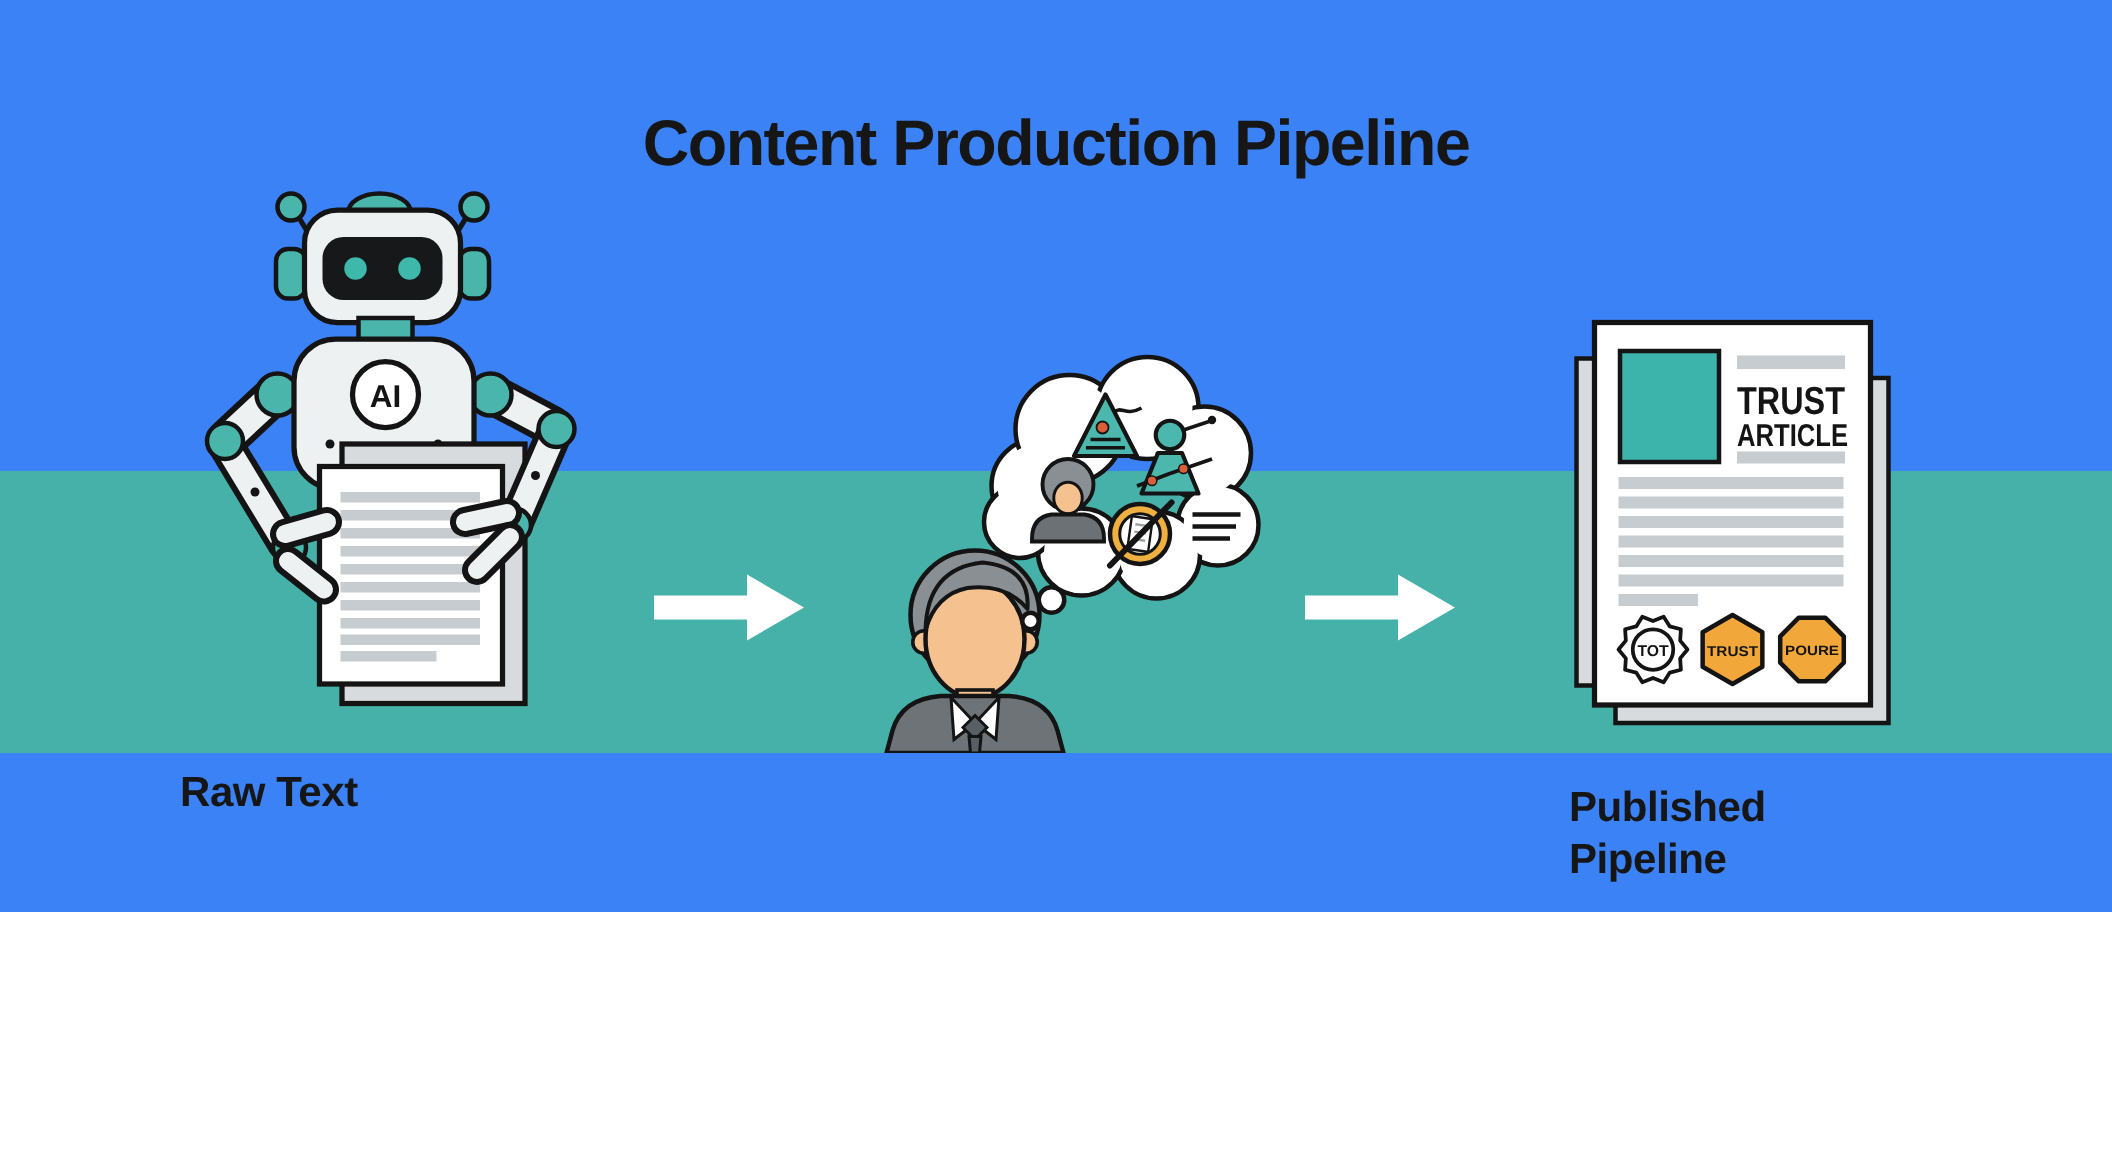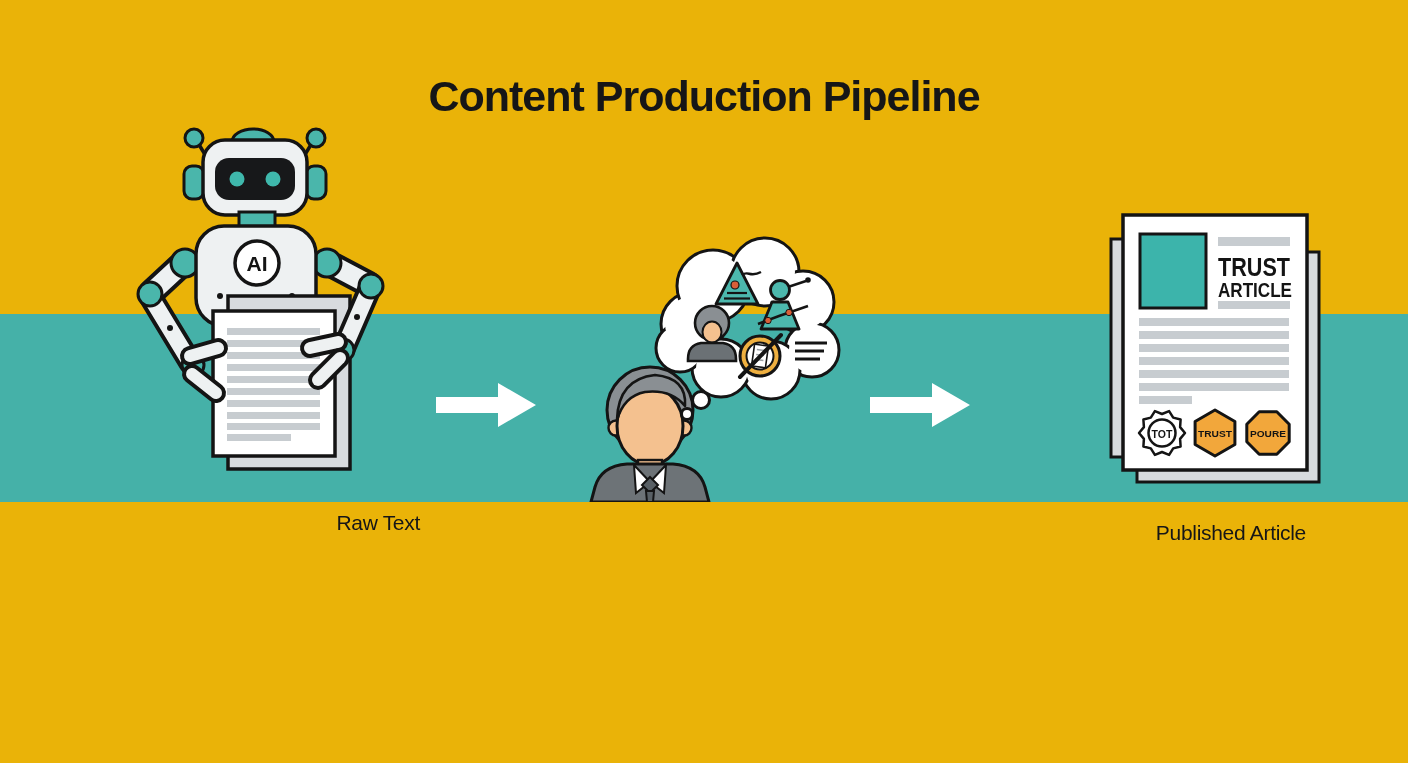--- a/index.html
+++ b/index.html
@@ -1,22 +1,22 @@
 <!DOCTYPE html>
 <html><head>
 <meta charset="utf-8">
 <style>
   html,body{margin:0;padding:0;background:#ffffff;}
-  .canvas{position:relative;width:1408px;height:763px;background:#eab308;overflow:hidden;
+  .canvas{position:relative;width:1408px;height:608px;background:#3b82f6;overflow:hidden;
           font-family:"Liberation Sans",sans-serif;}
   .band{position:absolute;left:0;top:314px;width:1408px;height:188px;background:#45b1a8;}
   .title{position:absolute;left:0;top:72px;width:100%;margin:0;text-align:center;
          font-size:43px;font-weight:700;letter-spacing:-1px;color:#161617;}
   .stage{position:absolute;}
-  .stage-label{position:absolute;text-align:right;font-size:21px;font-weight:400;
+  .stage-label{position:absolute;text-align:left;font-size:28px;font-weight:700;
                letter-spacing:-0.3px;color:#161617;line-height:1.25;}
   .abs{position:absolute;display:block;}
   svg text{font-family:"Liberation Sans",sans-serif;}
 </style>
 </head>
 <body>
 
 <div class="canvas">
 
   <div class="band"></div>
@@ -186,21 +186,21 @@
           </g>
         </g>
       </g>
     </svg>
   </div>
 
   <svg class="abs" style="left:866px;top:380px" width="110" height="50" viewBox="0 0 110 50">
     <polygon points="4,17 66,17 66,3 104,25 66,47 66,33 4,33" fill="#ffffff"></polygon>
   </svg>
 
-  <div class="stage" style="left:1092px;top:200px;width:240px;height:400px">
+  <div class="stage" style="left:1032px;top:200px;width:240px;height:400px">
     <svg class="abs" style="left:0;top:0" width="240" height="290" viewBox="0 0 240 290">
       <g stroke="#141414" fill="none">
         <rect x="19" y="39" width="130" height="218" fill="#d8dbde" stroke-width="3"></rect>
         <rect x="45" y="52" width="182" height="230" fill="#d8dbde" stroke-width="3"></rect>
         <rect x="31" y="15" width="184" height="255" fill="#ffffff" stroke-width="3.5"></rect>
         <rect x="48" y="34" width="66" height="74" fill="#3cb4ab" stroke-width="3"></rect>
         <g fill="#c7ccd0" stroke="none">
           <rect x="126" y="37" width="72" height="9"></rect>
           <rect x="126" y="101" width="72" height="8"></rect>
           <rect x="47" y="118" width="150" height="8"></rect>
@@ -222,16 +222,16 @@
         <g>
           <polygon points="123,210 142.9,221.5 142.9,244.5 123,256 103.1,244.5 103.1,221.5" fill="#f2a73b" stroke-width="3" stroke-linejoin="round"></polygon>
           <text x="123" y="237" text-anchor="middle" font-size="9.5" font-weight="bold" fill="#141414" stroke="none" textLength="34" lengthAdjust="spacingAndGlyphs">TRUST</text>
         </g>
         <g>
           <polygon points="197.2,241.8 184.8,254.2 167.2,254.2 154.8,241.8 154.8,224.2 167.2,211.8 184.8,211.8 197.2,224.2" fill="#f2a73b" stroke-width="3" stroke-linejoin="round"></polygon>
           <text x="176" y="236.5" text-anchor="middle" font-size="9" font-weight="bold" fill="#141414" stroke="none" textLength="36" lengthAdjust="spacingAndGlyphs">POURE</text>
         </g>
       </g>
     </svg>
-    <div class="stage-label abs" style="left:14px;top:320px;width:200px">Published Article</div>
+    <div class="stage-label abs" style="left:14px;top:320px;width:200px">Published Pipeline</div>
   </div>
 
 </div>
 
 </body></html>

